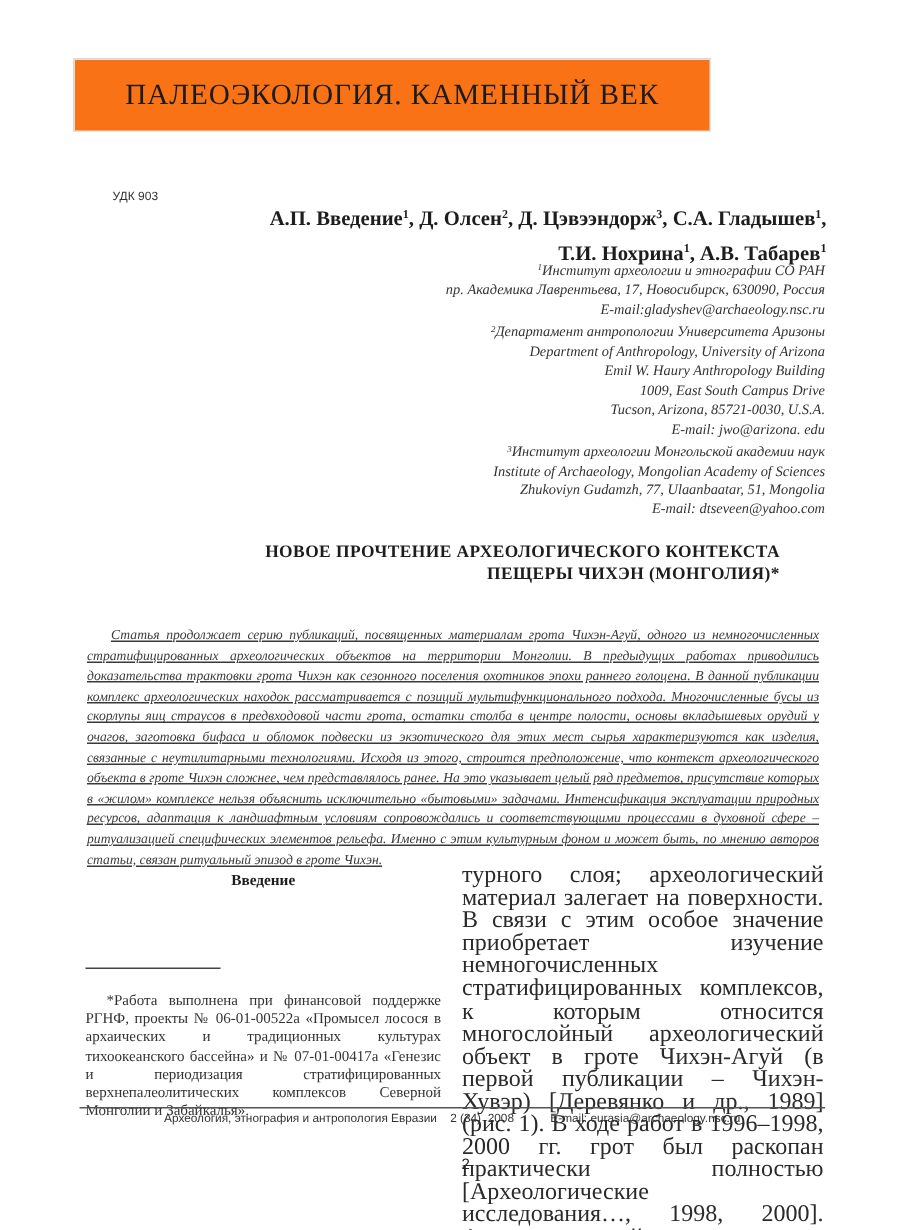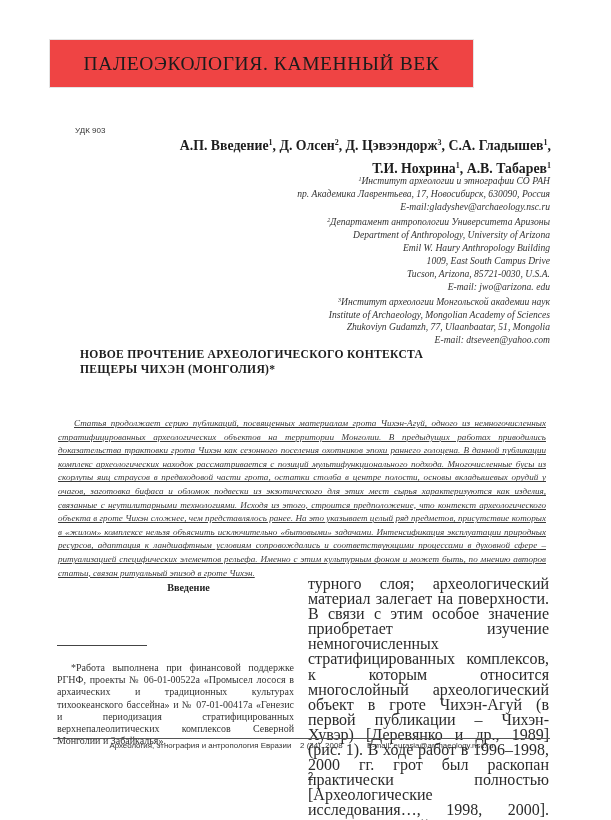--- a/index.html
+++ b/index.html
@@ -1,20 +1,20 @@
 <!DOCTYPE html>
 <html><head>
 <meta charset="utf-8">
 <style>
   html, body { margin: 0; padding: 0; background: #ffffff; }
   body { width: 611px; height: 820px; position: relative; overflow: hidden; color: #222; }
   .sans { font-family: "Liberation Sans", "DejaVu Sans", sans-serif; }
   .banner-box {
     position: absolute; left: 49px; top: 39px; width: 423px; height: 47px;
-    background: #ef4444; border: 1px solid #e4e4e4;
+    background: #f97316; border: 1px solid #e4e4e4;
     display: flex; align-items: center; justify-content: center;
   }
   .banner-title {
     font-family: "Liberation Serif", "DejaVu Serif", serif;
     font-size: 19.5px; letter-spacing: 0.6px; color: #1c1c1c;
   }
 
   .udk { position: absolute; left: 75px; top: 126px; font-size: 8px; color: #333; }
 
   .authors {
@@ -25,34 +25,34 @@
   .authors sup { font-size: 8px; vertical-align: 5px; font-weight: bold; }
 
   .affil {
     position: absolute; right: 61px; top: 173px; width: 420px; text-align: right;
     font-family: "Liberation Serif", "DejaVu Serif", serif; font-style: italic;
     font-size: 9.6px; line-height: 12.95px; color: #333;
   }
   .affil sup { font-size: 6px; vertical-align: 3px; }
 
   .article-title {
-    position: absolute; left: 80px; top: 347px; width: 440px; text-align: left;
+    position: absolute; left: 80px; top: 360px; width: 440px; text-align: right;
     font-family: "Liberation Serif", "DejaVu Serif", serif; font-weight: bold;
     font-size: 11.6px; line-height: 15px; letter-spacing: 0.3px; color: #1d1d1d;
   }
 
   .abstract {
     position: absolute; left: 58px; top: 408px; width: 488px;
     font-family: "Liberation Serif", "DejaVu Serif", serif; font-style: italic;
     font-size: 9.1px; line-height: 13.6px; color: #3a3a3a; text-align: justify;
     text-indent: 16px;
     text-decoration: underline;
   }
 
-  .col-left { position: absolute; left: 70px; top: 582px; width: 237px; }
+  .col-left { position: absolute; left: 57px; top: 582px; width: 237px; }
   .col-right { position: absolute; left: 308px; top: 576px; width: 241px; }
 
   .section-heading {
     text-align: center; font-family: "Liberation Serif", "DejaVu Serif", serif;
     font-weight: bold; font-size: 10.2px; color: #1d1d1d; margin: 0 0 17px 0;
   }
   .body-text {
     font-family: "Liberation Serif", "DejaVu Serif", serif; font-size: 16px;
     line-height: 15.1px; text-align: justify; color: #2a2a2a; margin: 0;
   }

